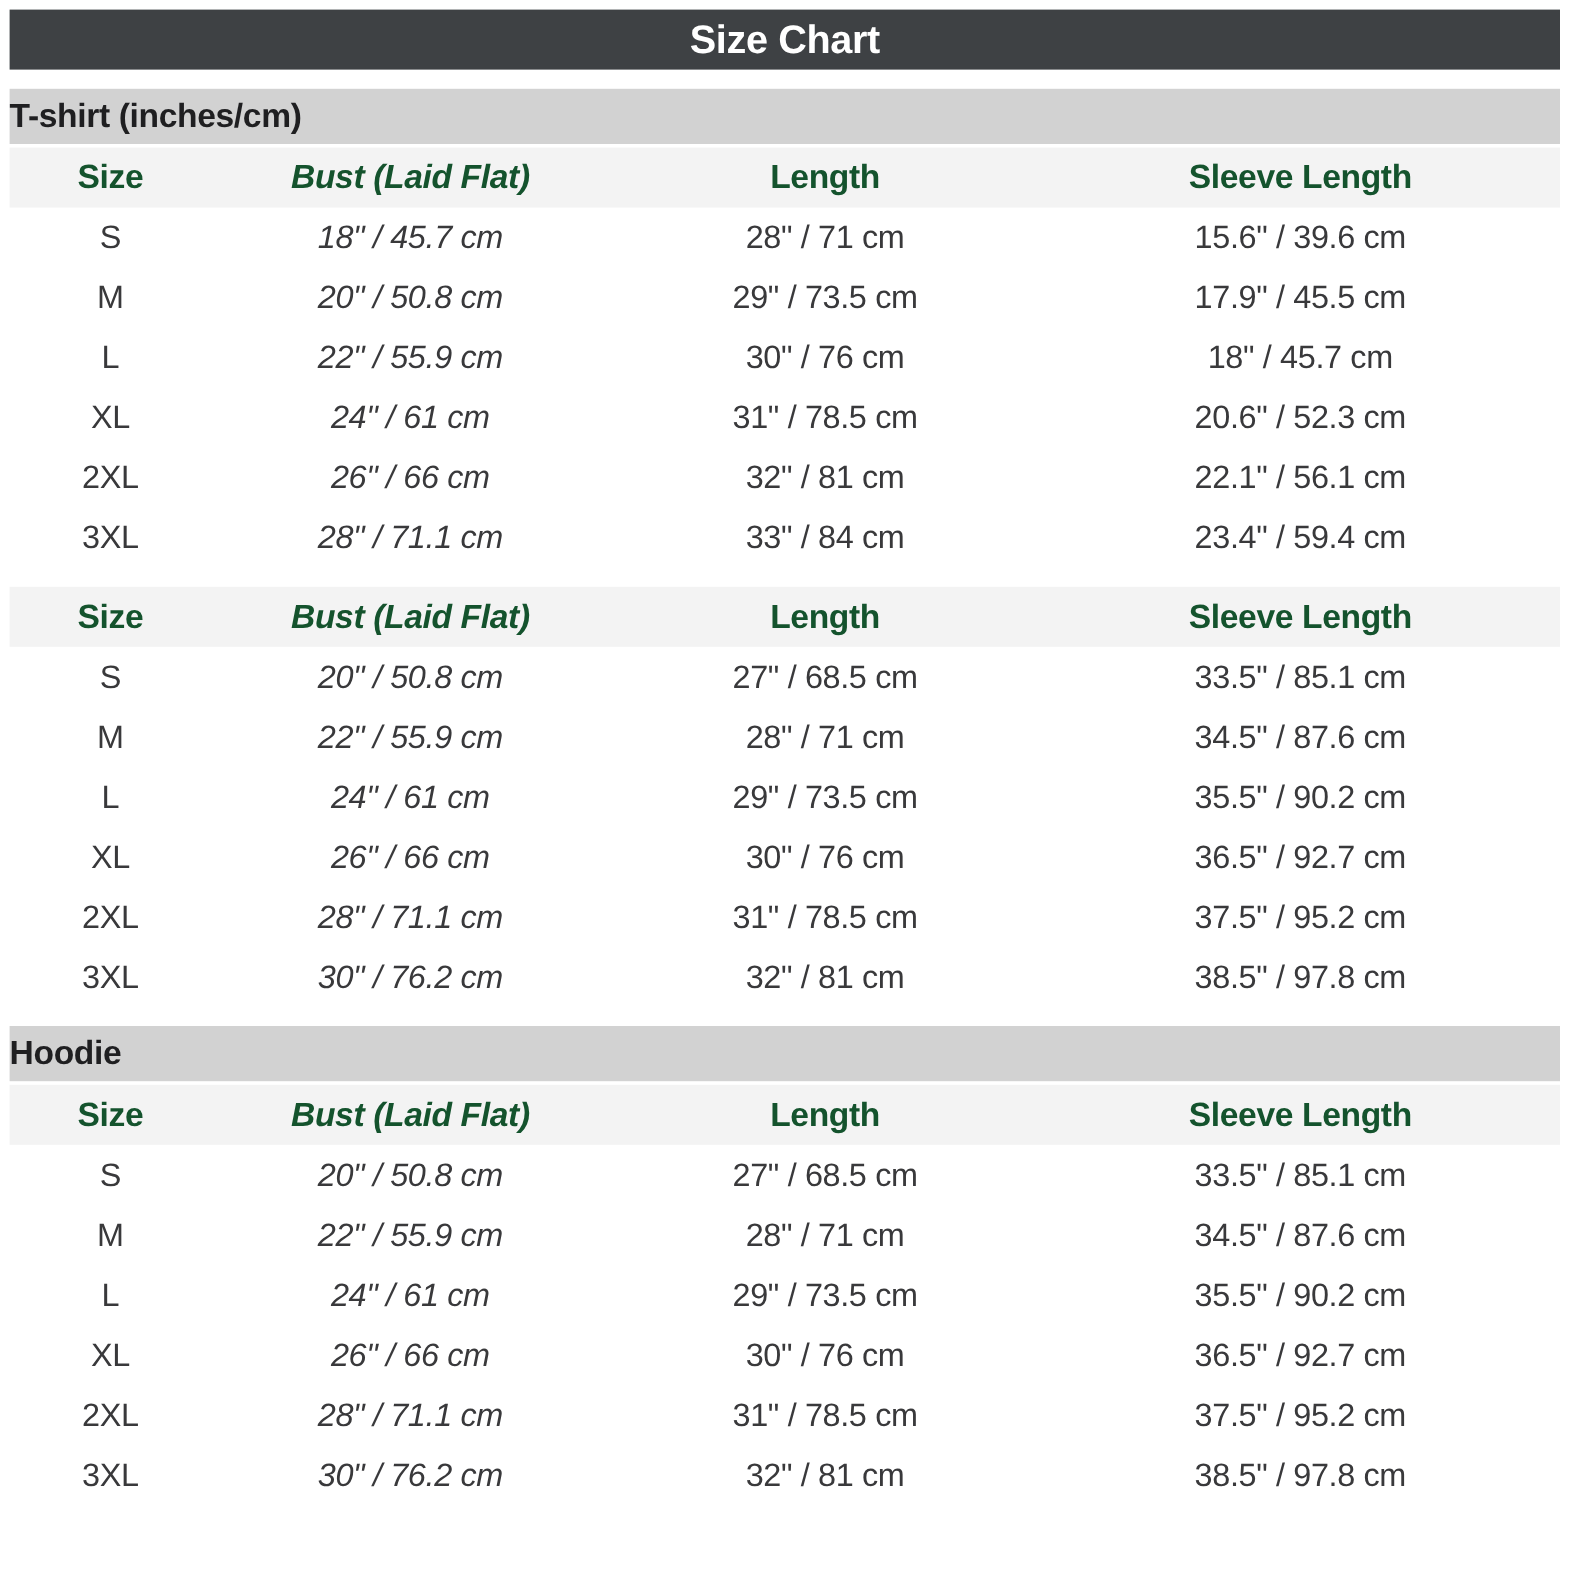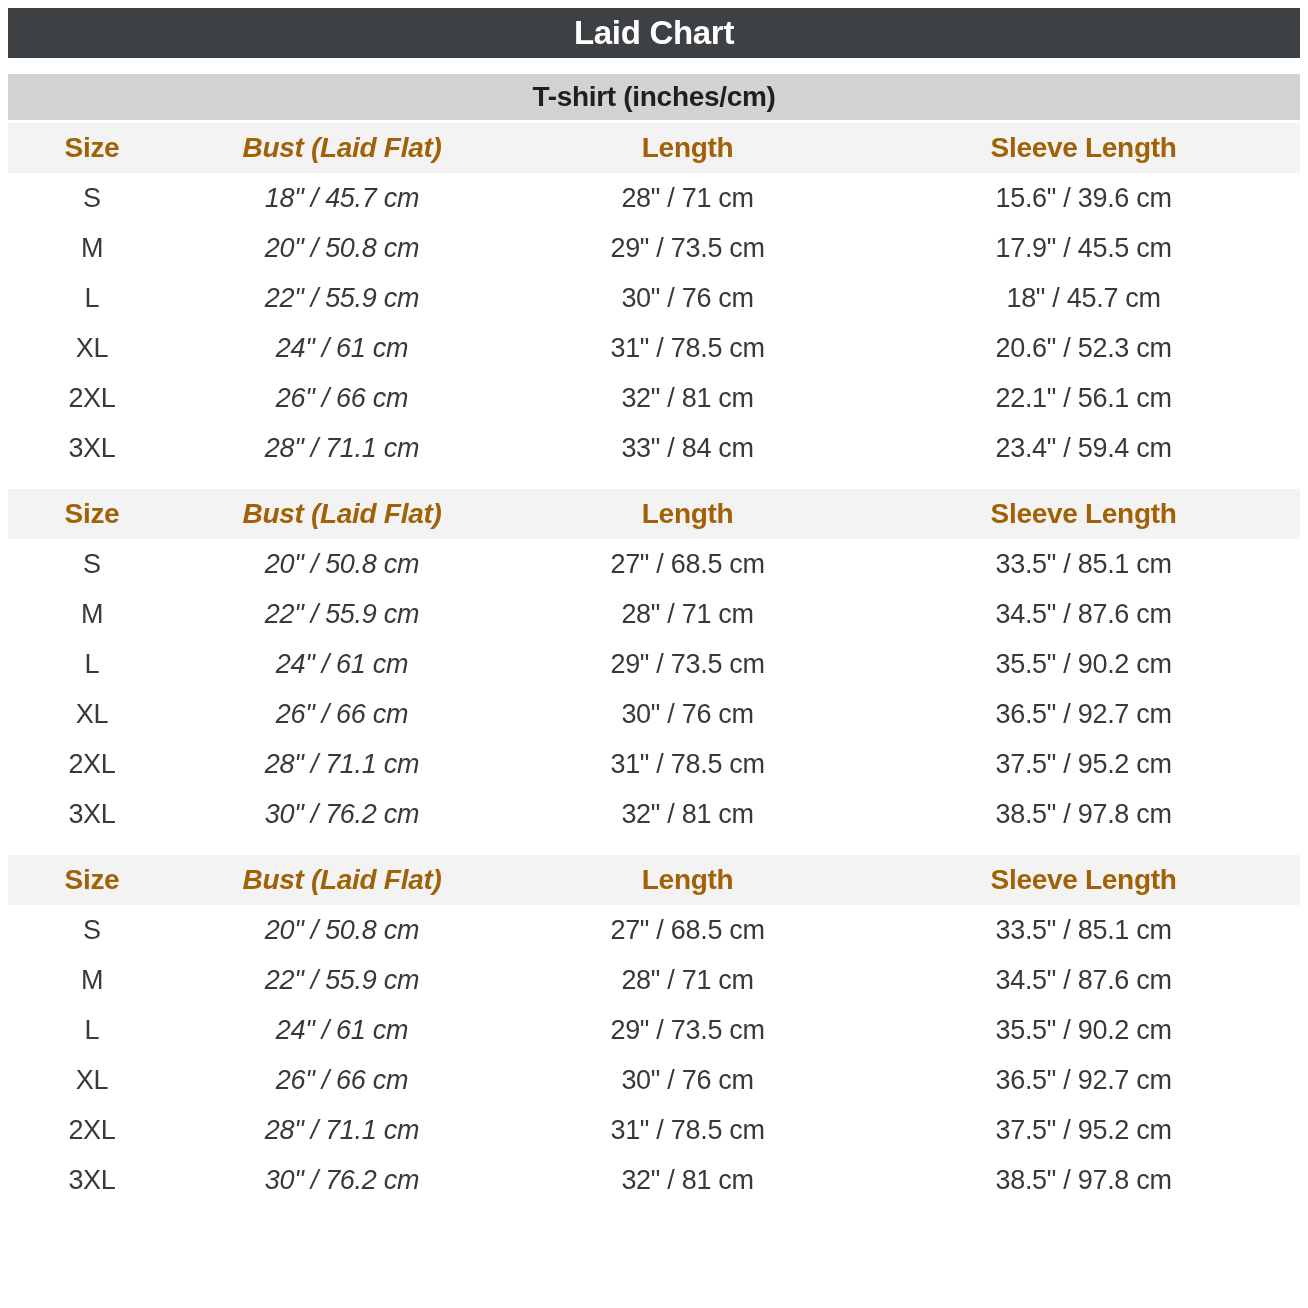--- a/index.html
+++ b/index.html
@@ -33,21 +33,20 @@
   }
   .section-band {
     height: 46px;
     background: #d2d2d2;
     color: #1f1f21;
     font-weight: bold;
     font-size: 28px;
     letter-spacing: -0.3px;
     display: flex;
     align-items: center;
-    justify-content: center;
     margin-bottom: 3px;
   }
   .row {
     display: flex;
     height: 50px;
     align-items: center;
   }
   .header-row {
     background: #f3f3f3;
   }
@@ -60,33 +59,33 @@
     text-align: center;
     letter-spacing: -0.3px;
   }
   .col0 { width: 13%; }
   .col1 { width: 25.7%; font-style: italic; }
   .col2 { width: 27.8%; }
   .col3 { width: 33.5%; }
   .head {
     font-weight: bold;
     font-size: 28px;
-    color: #a16207;
+    color: #14532d;
   }
   .size-cell, .value-cell {
     font-size: 27px;
     color: #39393b;
   }
 </style>
 </head>
 <body>
 
 <div class="page">
   <div class="title-bar">
-    <span>Laid Chart</span>
+    <span>Size Chart</span>
   </div>
   <div id="sections-root">
   <div class="section">
     <div class="section-band">
       <span>T-shirt (inches/cm)</span>
     </div>
     <div class="row header-row">
           <div class="cell head col0">Size</div>
           <div class="cell head col1">Bust (Laid Flat)</div>
           <div class="cell head col2">Length</div>
@@ -183,20 +182,23 @@
   <div class="row">
             <div class="cell col0 size-cell">3XL</div>
             <div class="cell col1 value-cell">30" / 76.2 cm</div>
             <div class="cell col2 value-cell">32" / 81 cm</div>
             <div class="cell col3 value-cell">38.5" / 97.8 cm</div>
           </div>
 </div>
   </div>
 
   <div class="section">
+    <div class="section-band">
+      <span>Hoodie</span>
+    </div>
     <div class="row header-row">
           <div class="cell head col0">Size</div>
           <div class="cell head col1">Bust (Laid Flat)</div>
           <div class="cell head col2">Length</div>
           <div class="cell head col3">Sleeve Length</div>
         </div>
     <div>
   <div class="row">
             <div class="cell col0 size-cell">S</div>
             <div class="cell col1 value-cell">20" / 50.8 cm</div>

